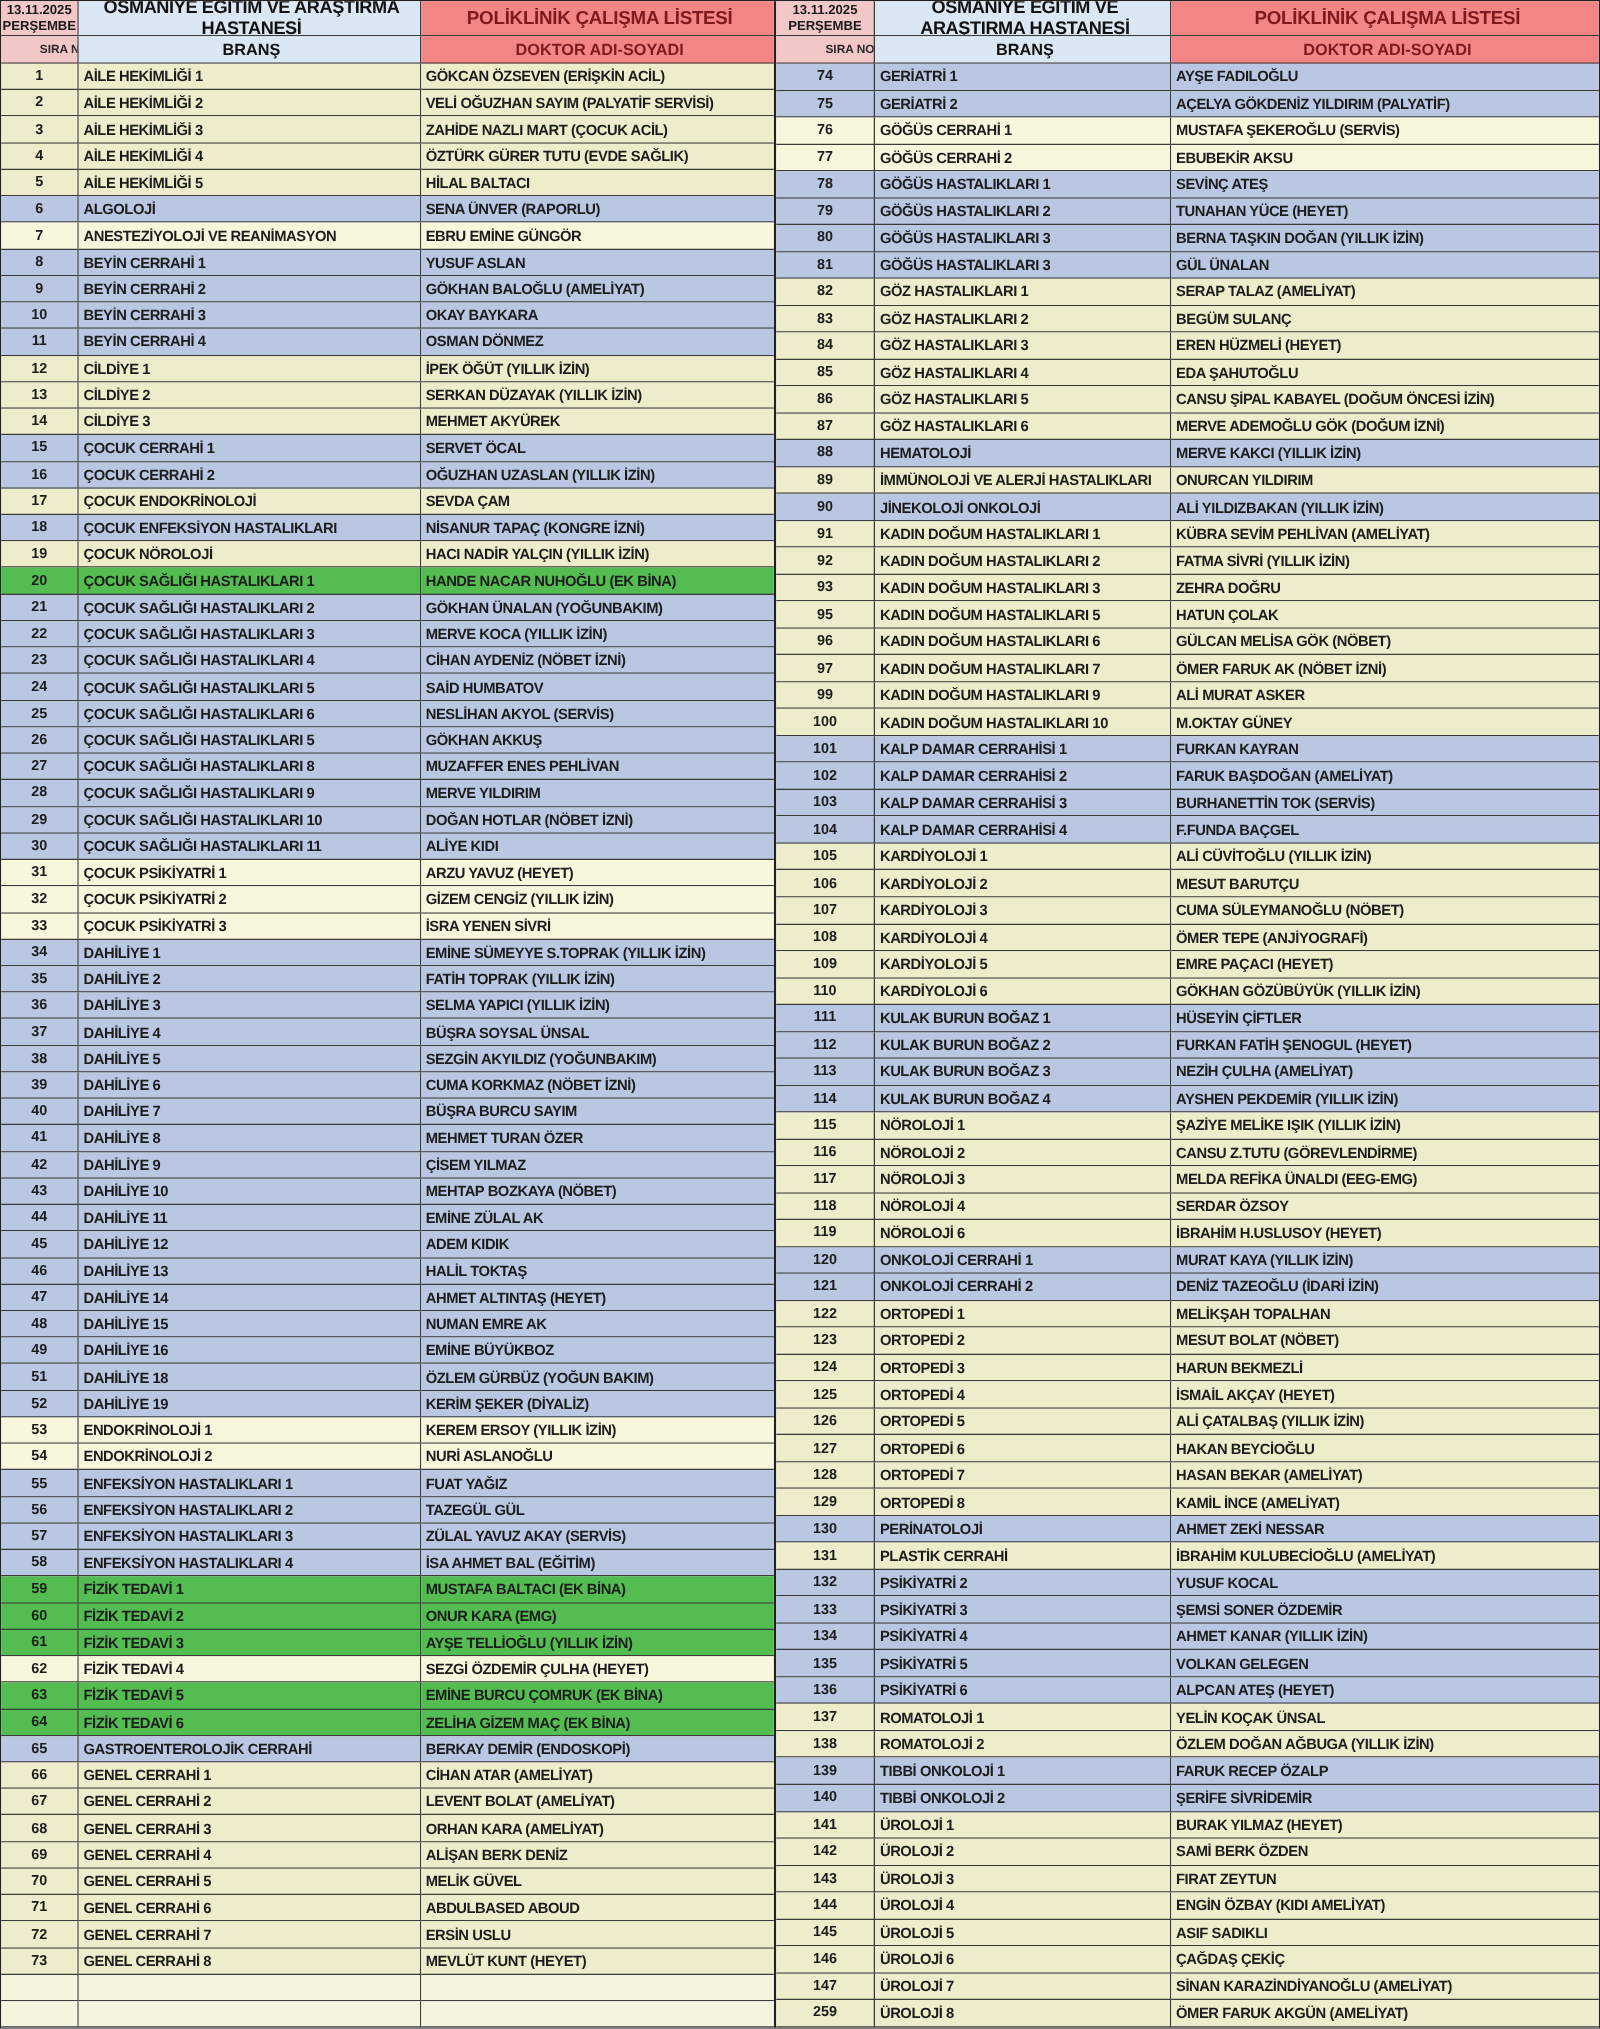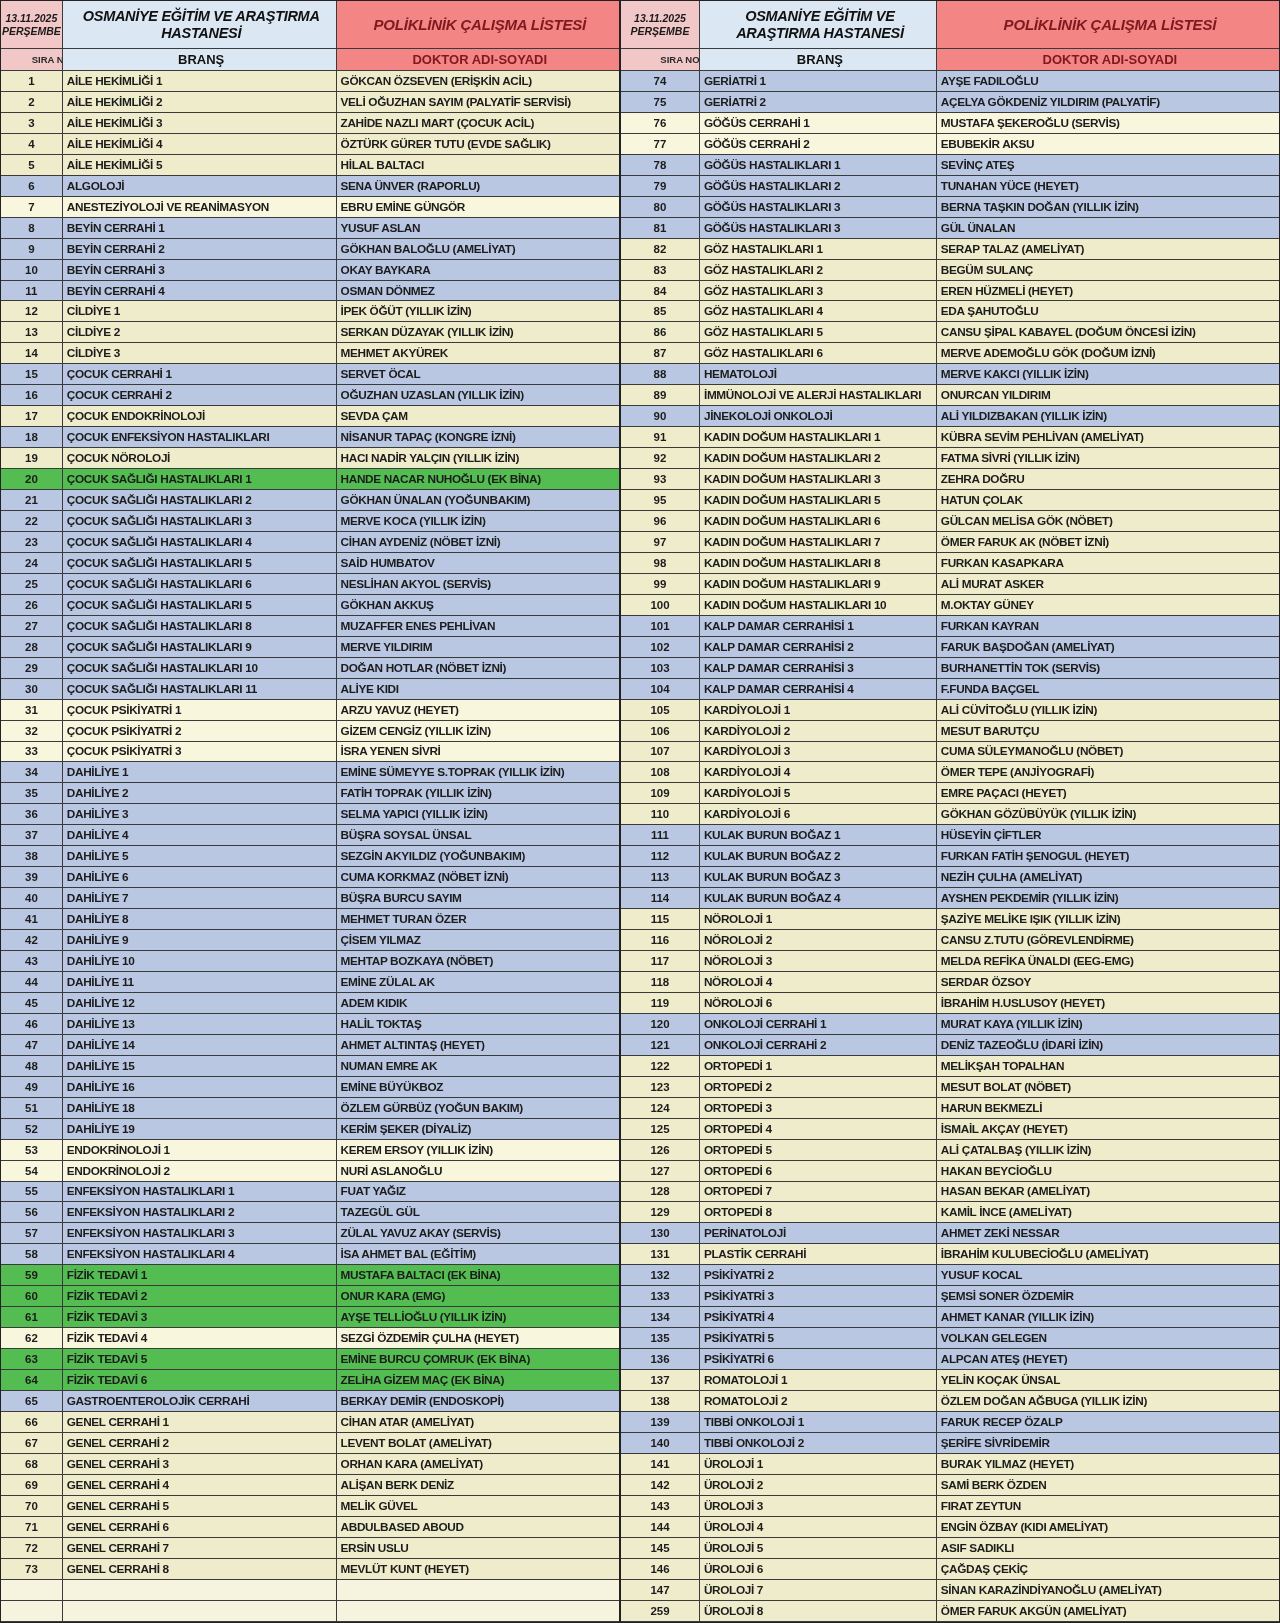--- a/index.html
+++ b/index.html
@@ -5,21 +5,21 @@
   html,body{margin:0;padding:0;background:#e8e8e8;}
   .sheet{
     width:1280px;height:1623px;background:#fff;display:flex;
     font-family:"Liberation Sans","DejaVu Sans",sans-serif;
     box-sizing:border-box;border:1px solid #222;
   }
   .half{display:flex;flex-direction:column;box-sizing:border-box;}
   .half-left{width:620px;border-right:2px solid #222;}
   .half-right{width:658px;flex:1;}
   .hrow{display:flex;box-sizing:border-box;}
-  .title-row{height:48px;font-style:italic;}
+  .title-row{height:28px;}
   .cols-row{height:22px;}
   .cell{
     box-sizing:border-box;border-right:1px solid #3a3a3a;border-bottom:1px solid #3a3a3a;
     display:flex;align-items:center;overflow:hidden;white-space:nowrap;
   }
   .cell:last-child{border-right:none;}
   .c-sira{justify-content:center;text-align:center;}
   .c-brans{padding-left:4px;}
   .c-doktor{padding-left:4px;}
   .half-left .c-sira{width:10%;}
@@ -573,25 +573,20 @@
           <div class="cell c-sira">96</div>
           <div class="cell c-brans">KADIN DOĞUM HASTALIKLARI 6</div>
           <div class="cell c-doktor">GÜLCAN MELİSA GÖK  (NÖBET)</div>
         </div>
         <div class="row bg-yellow">
           <div class="cell c-sira">97</div>
           <div class="cell c-brans">KADIN DOĞUM HASTALIKLARI 7</div>
           <div class="cell c-doktor">ÖMER FARUK AK  (NÖBET İZNİ)</div>
         </div>
         <div class="row bg-yellow">
-          <div class="cell c-sira">98</div>
-          <div class="cell c-brans">KADIN DOĞUM HASTALIKLARI 8</div>
-          <div class="cell c-doktor">FURKAN KASAPKARA</div>
-        </div>
-        <div class="row bg-yellow">
           <div class="cell c-sira">99</div>
           <div class="cell c-brans">KADIN DOĞUM HASTALIKLARI 9</div>
           <div class="cell c-doktor">ALİ MURAT ASKER</div>
         </div>
         <div class="row bg-yellow">
           <div class="cell c-sira">100</div>
           <div class="cell c-brans">KADIN DOĞUM HASTALIKLARI 10</div>
           <div class="cell c-doktor">M.OKTAY GÜNEY</div>
         </div>
         <div class="row bg-blue">

